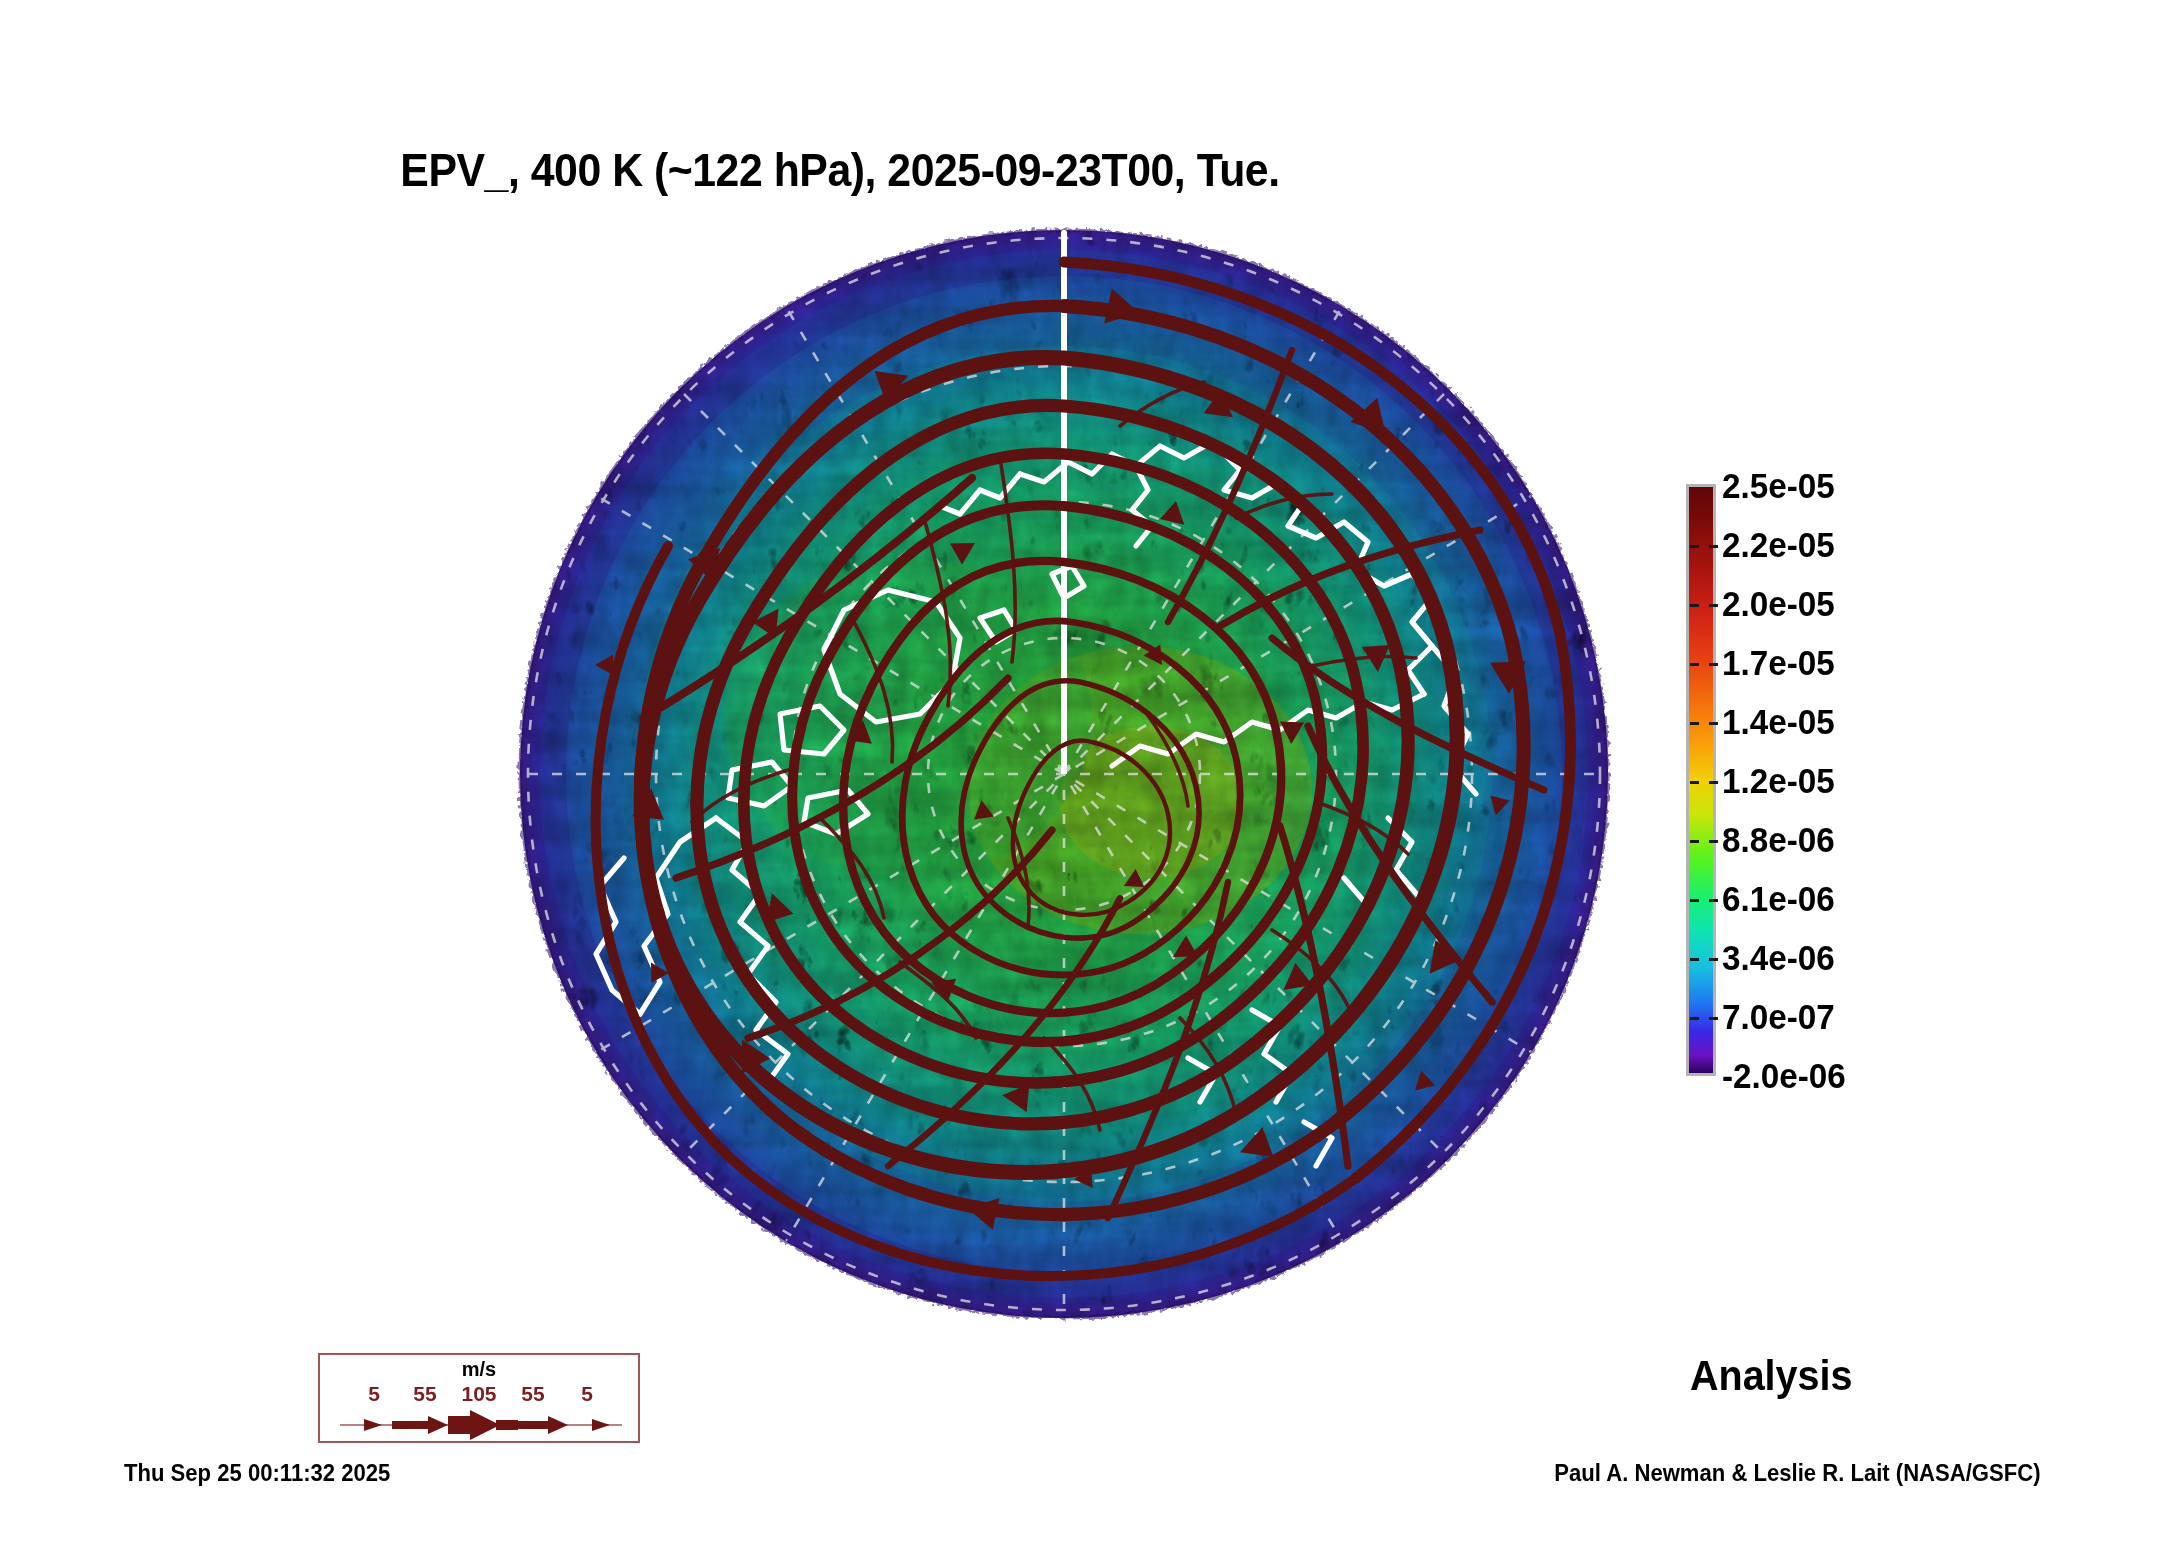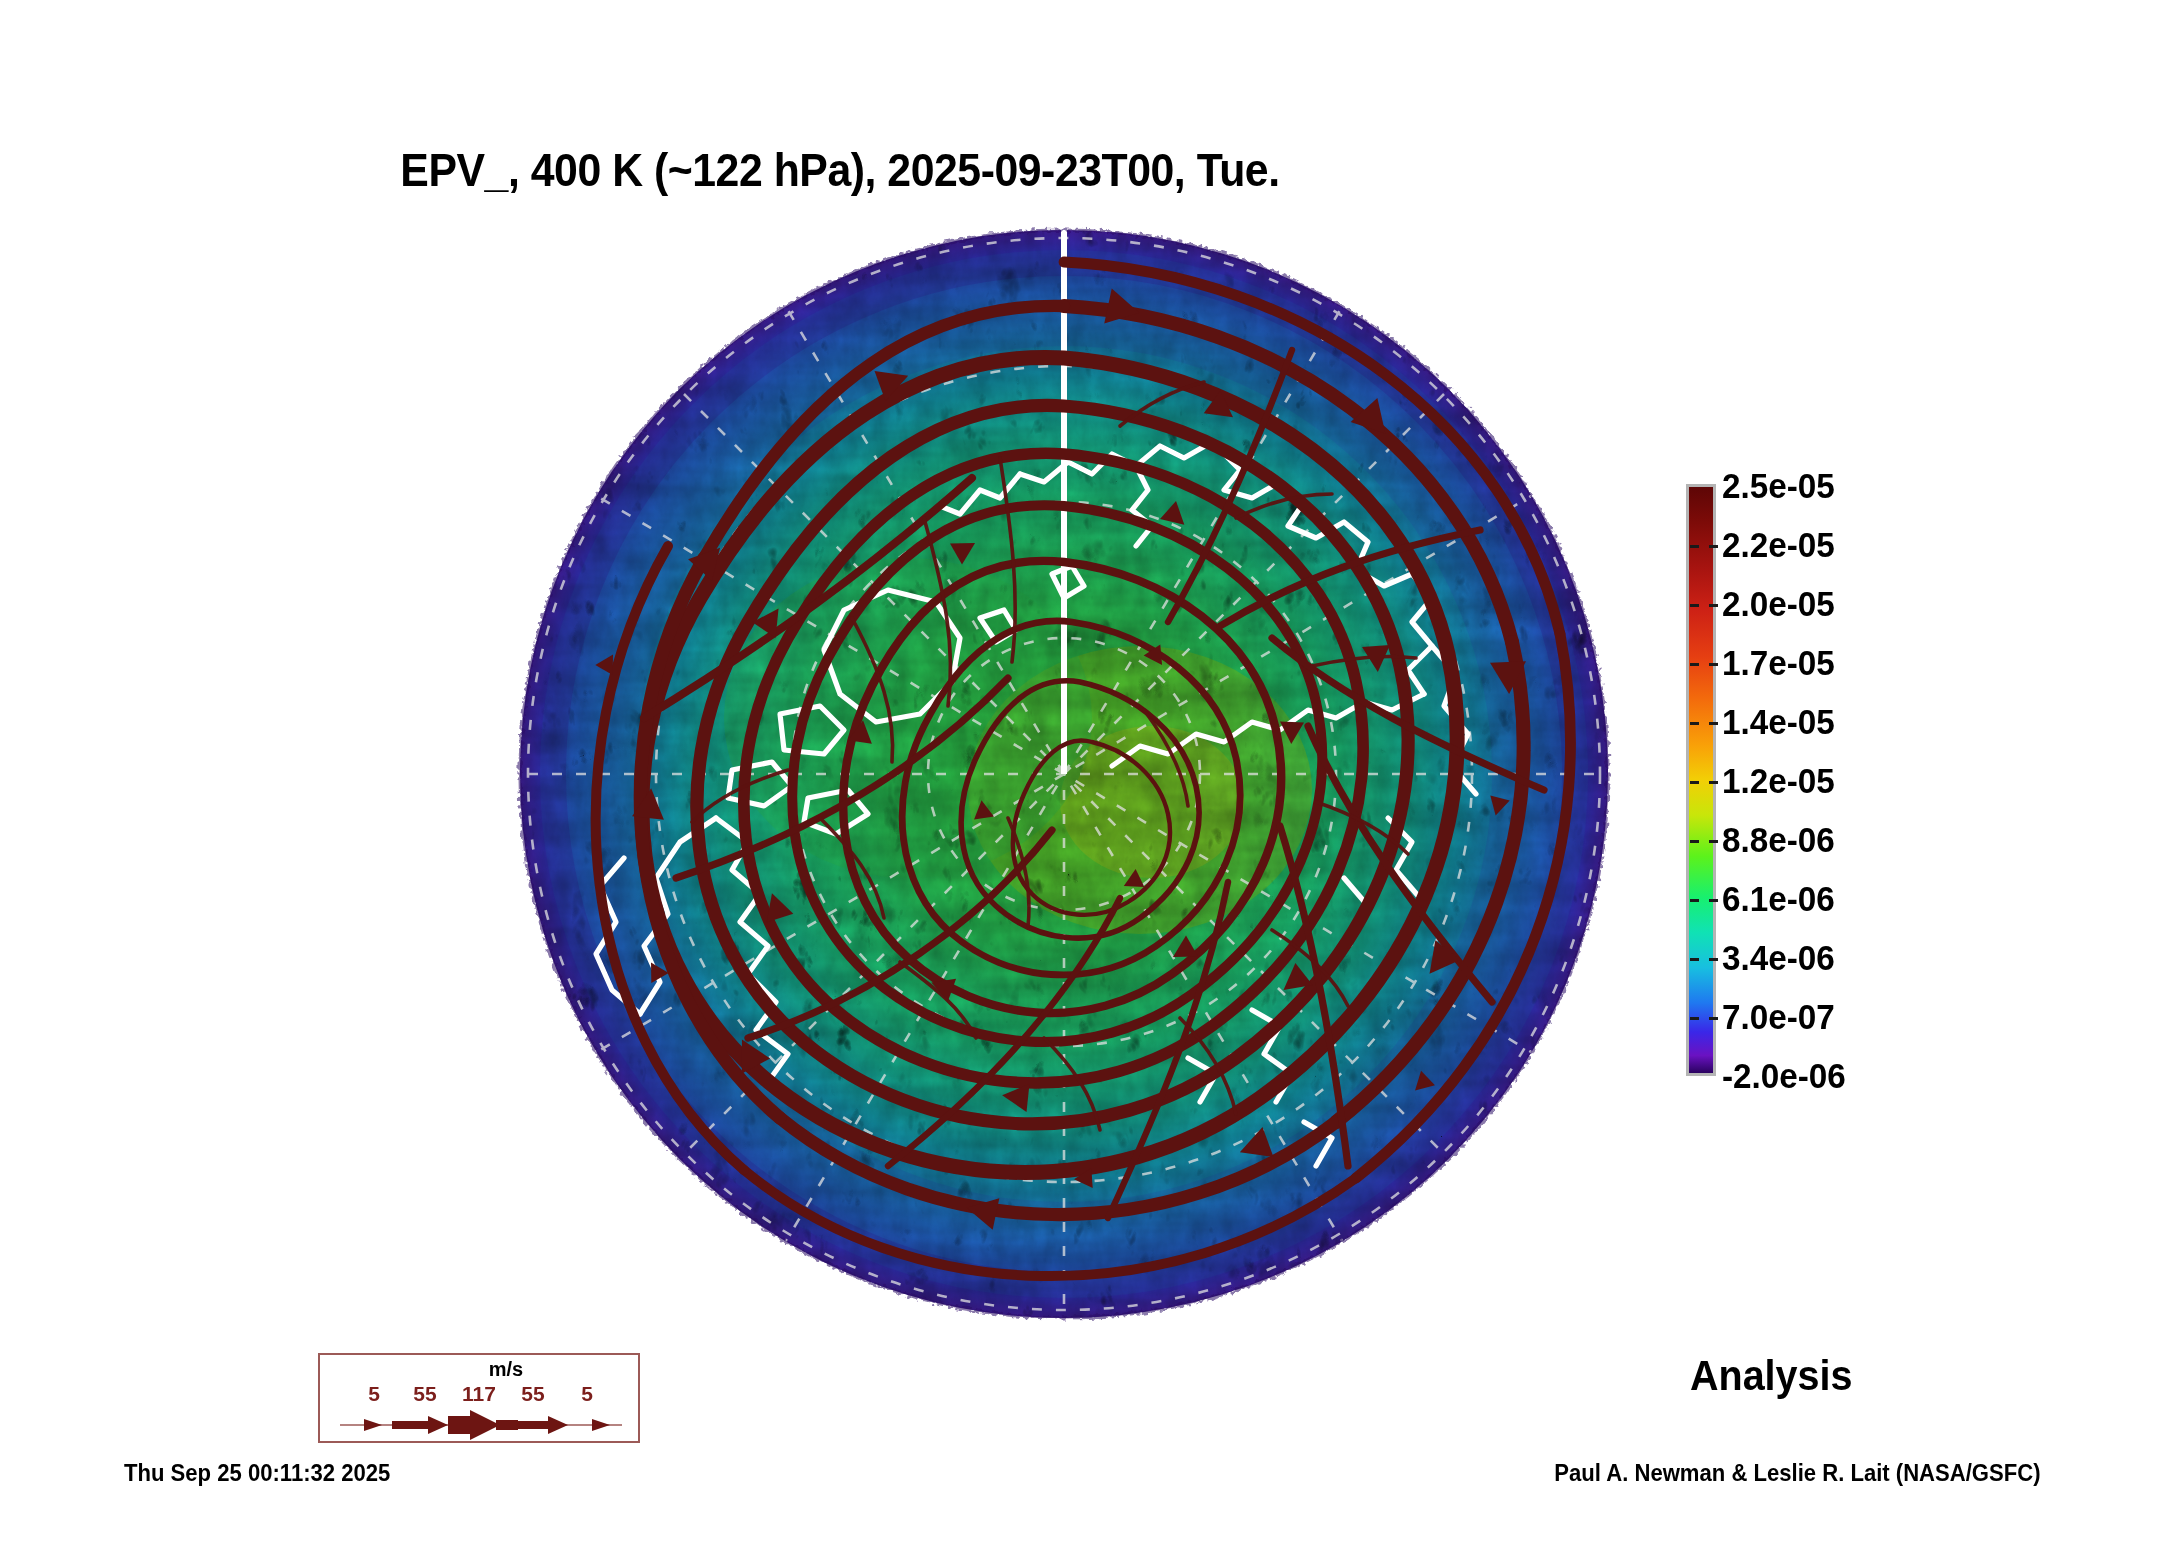--- a/index.html
+++ b/index.html
@@ -120,21 +120,20 @@
   #wind-unit {
     position: absolute;
     left: 0;
     top: 4px;
     width: 100%;
     text-align: center;
     font-size: 20px;
     font-weight: bold;
     color: #000000;
     line-height: 1;
-    margin-left: 27px;
   }
   #wind-values {
     position: absolute;
     left: 0;
     top: 28px;
     width: 100%;
     height: 24px;
   }
   .wind-val {
     position: absolute;
@@ -480,21 +479,21 @@
     <div class="cb-label" style="top:574px">-2.0e-06</div>
   </div>
 </div>
 
 <div id="wind-legend">
   <div id="wind-unit">m/s</div>
 
   <div id="wind-values">
     <div class="wind-val" style="left:17%">5</div>
     <div class="wind-val" style="left:33%">55</div>
-    <div class="wind-val" style="left:50%">117</div>
+    <div class="wind-val" style="left:50%">105</div>
     <div class="wind-val" style="left:67%">55</div>
     <div class="wind-val" style="left:84%">5</div>
   </div>
 
   <div id="wind-arrows">
     <svg width="322" height="36" viewBox="0 0 322 36" xmlns="http://www.w3.org/2000/svg">
       <line x1="20" y1="18" x2="302" y2="18" stroke="#9c5a57" stroke-width="1.6"></line>
 
       <polygon points="44,12 62,18 44,24" fill="#6d1512"></polygon>
 

